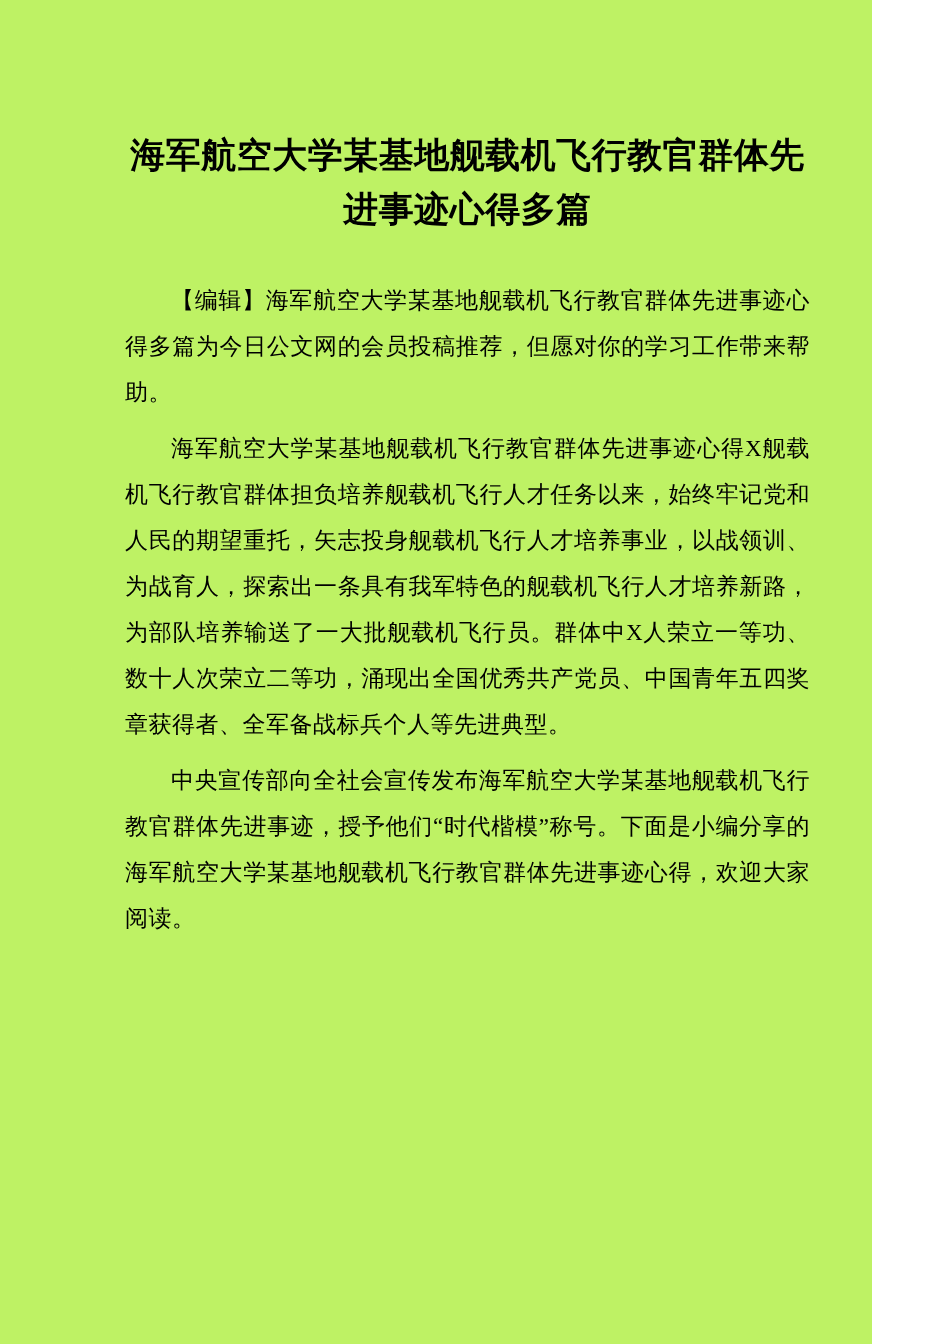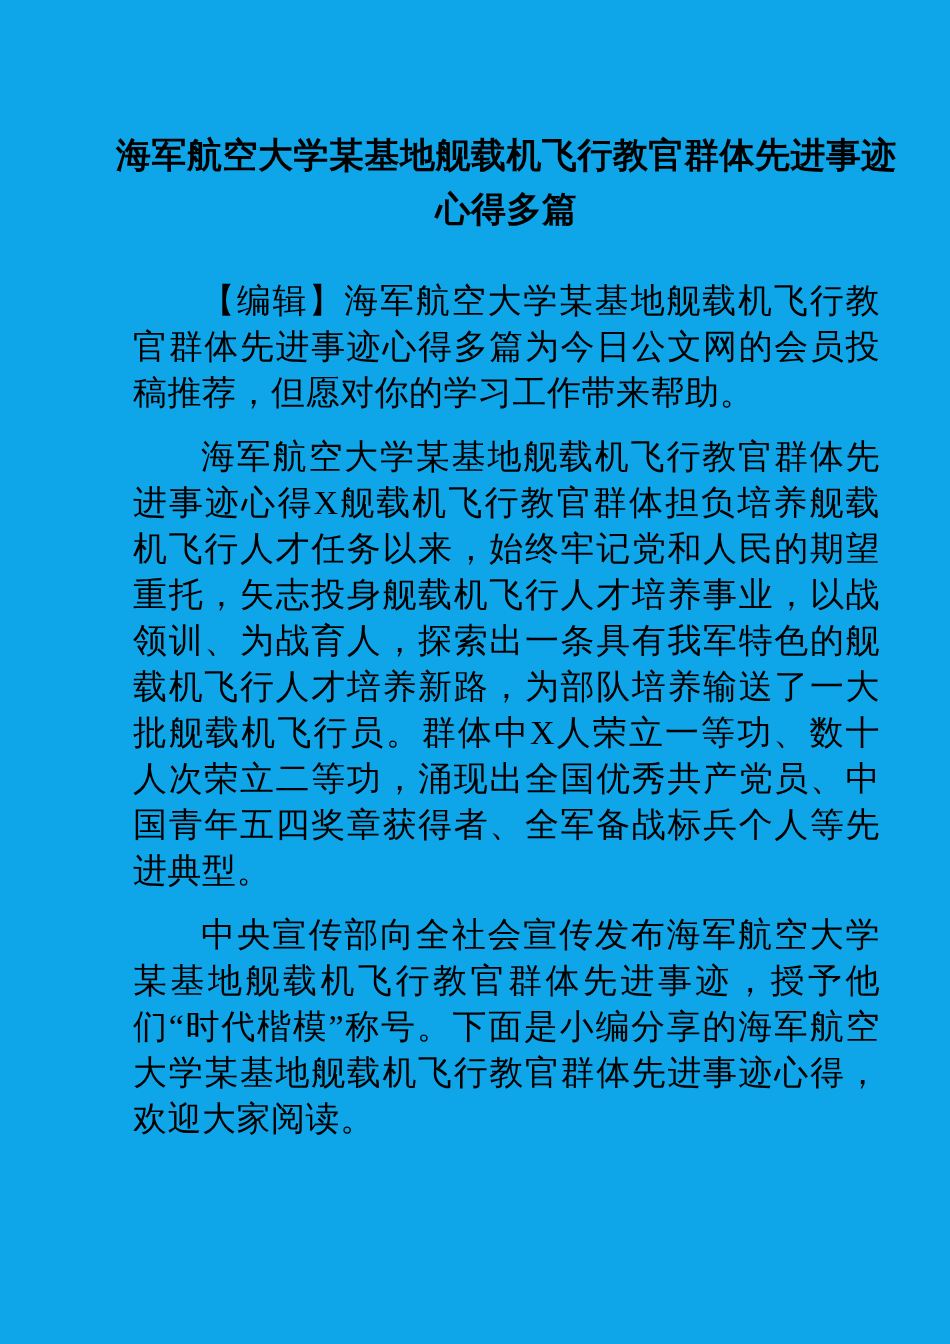--- a/index.html
+++ b/index.html
@@ -9,37 +9,37 @@
   body {
     width: 950px;
     height: 1344px;
     background: #ffffff;
     color: #000000;
     font-family: "Liberation Serif", "DejaVu Serif", serif;
     overflow: hidden;
   }
   .page {
     box-sizing: border-box;
-    width: 950px;
+    width: 872px;
     height: 1344px;
     padding: 128px 52px 0 115px;
-    background: #0ea5e9;
+    background: #bef264;
   }
   .doc-title {
     margin: 0 0 42px 0;
     font-family: "DejaVu Sans", "Liberation Sans", sans-serif;
     font-weight: bold;
     font-size: 35px;
     line-height: 54px;
     text-align: center;
     letter-spacing: 0.5px;
   }
   .doc-body p {
-    margin: 18px;
-    font-size: 34px;
+    margin: 10px;
+    font-size: 23px;
     line-height: 46px;
     letter-spacing: 0.5px;
     text-align: justify;
     text-justify: inter-ideograph;
     text-indent: 2em;
     word-break: break-all;
   }
 </style>
 </head>
 <body>

